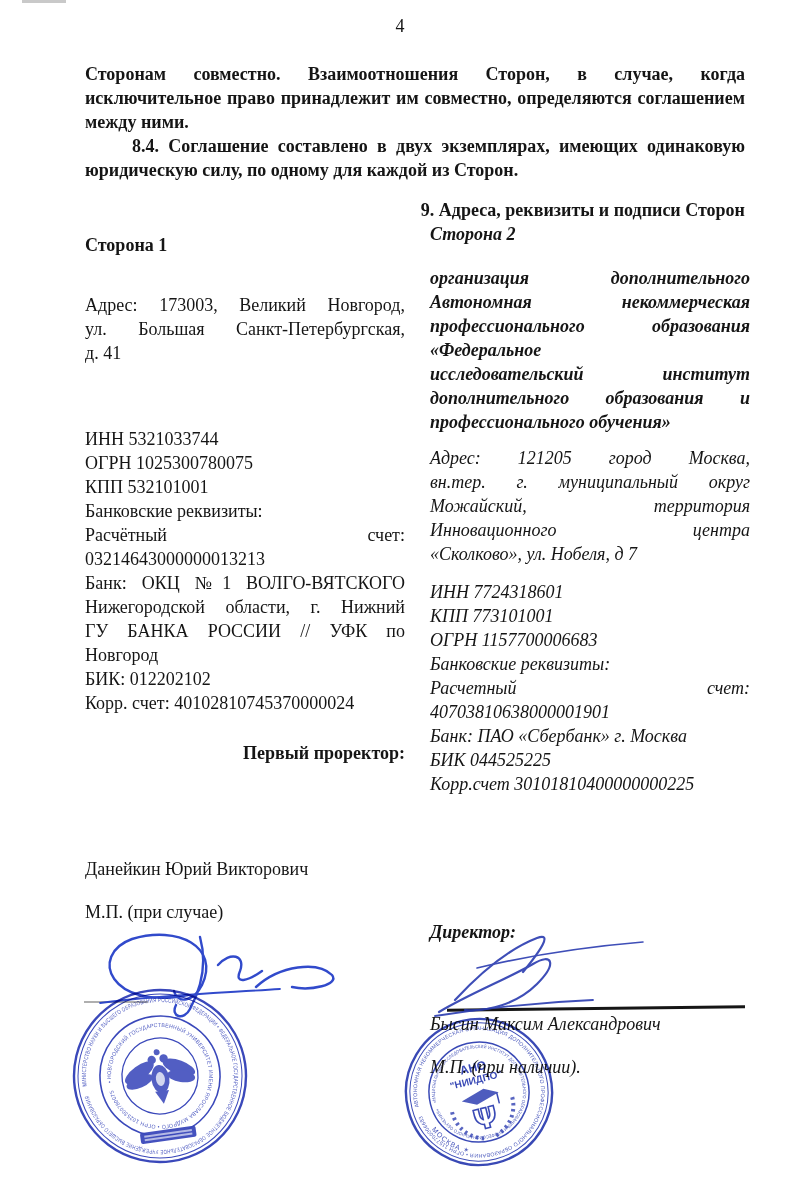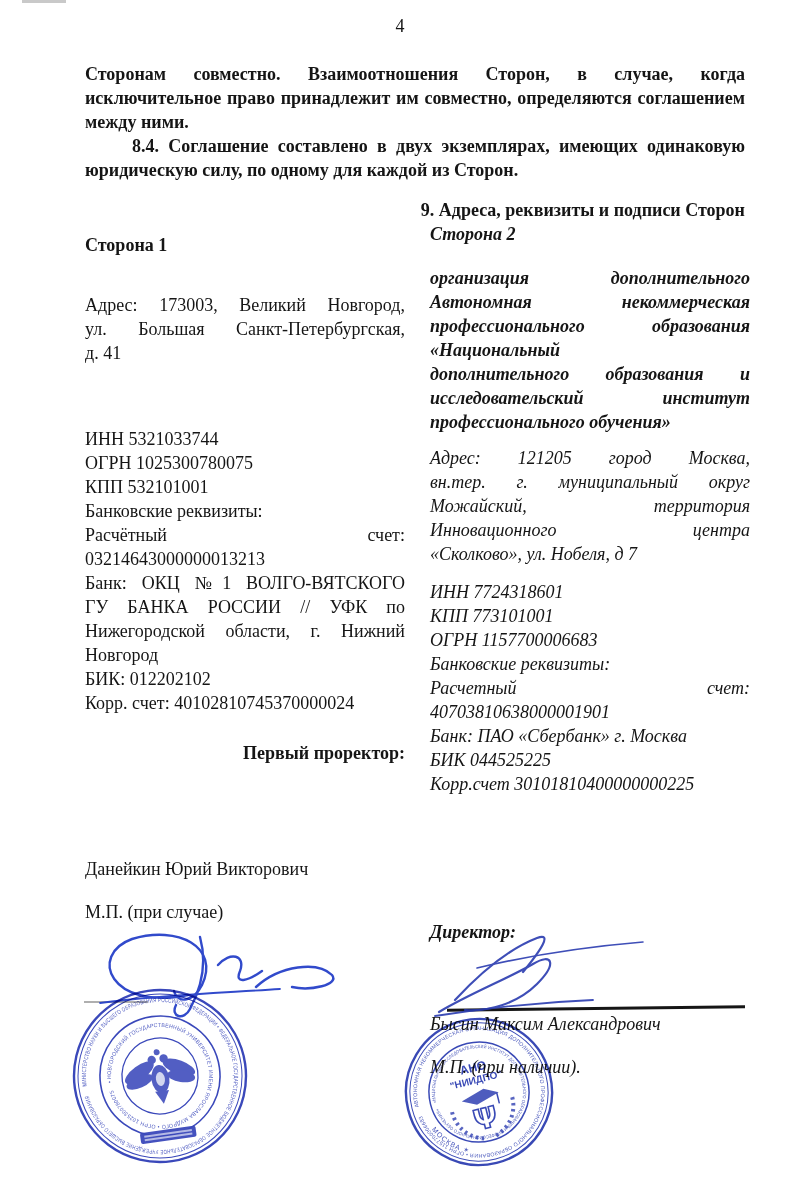--- a/index.html
+++ b/index.html
@@ -63,40 +63,40 @@
       <div>ИНН 5321033744</div>
       <div>ОГРН 1025300780075</div>
       <div>КПП 532101001</div>
       <div>Банковские реквизиты:</div>
       <div class="acct-row">
         <span>Расчётный</span>
         <span>счет:</span>
       </div>
       <div>03214643000000013213</div>
       <div class="jl">Банк: ОКЦ №1 ВОЛГО-ВЯТСКОГО</div>
+      <div class="jl">Нижегородской области, г. Нижний</div>
       <div class="jl">ГУ БАНКА РОССИИ // УФК по</div>
-      <div class="jl">Нижегородской области, г. Нижний</div>
       <div class="ll">Новгород</div>
       <div>БИК: 012202102</div>
       <div>Корр. счет: 40102810745370000024</div>
     </div>
     <div class="signer-title st-l">Первый проректор:</div>
     <div class="signer-name">Данейкин Юрий Викторович</div>
     <div class="seal-note">М.П. (при случае)</div>
   </div>
 
   <div class="col right">
     <div class="party-head">Сторона 2</div>
     <div class="org">
       <div class="jl">организация дополнительного</div>
       <div class="jl">Автономная некоммерческая</div>
       <div class="jl">профессионального образования</div>
-      <div class="ll">«Национальный</div>
+      <div class="ll">«Федеральное</div>
+      <div class="jl">исследовательский институт</div>
       <div class="jl">дополнительного образования и</div>
-      <div class="jl">исследовательский институт</div>
       <div class="ll">профессионального обучения»</div>
     </div>
     <div class="addr r2">
       <div class="jl">Адрес: 121205 город Москва,</div>
       <div class="jl">вн.тер. г. муниципальный округ</div>
       <div class="jl">Можайский, территория</div>
       <div class="jl">Инновационного центра</div>
       <div class="ll">«Сколково», ул. Нобеля, д 7</div>
     </div>
     <div class="req r2">

